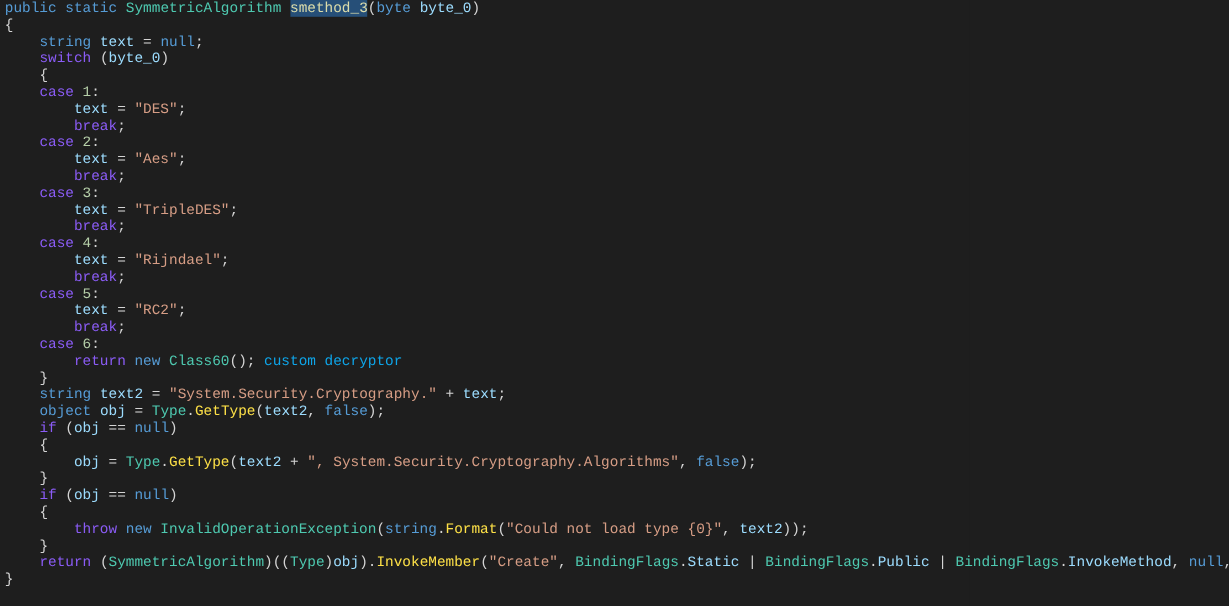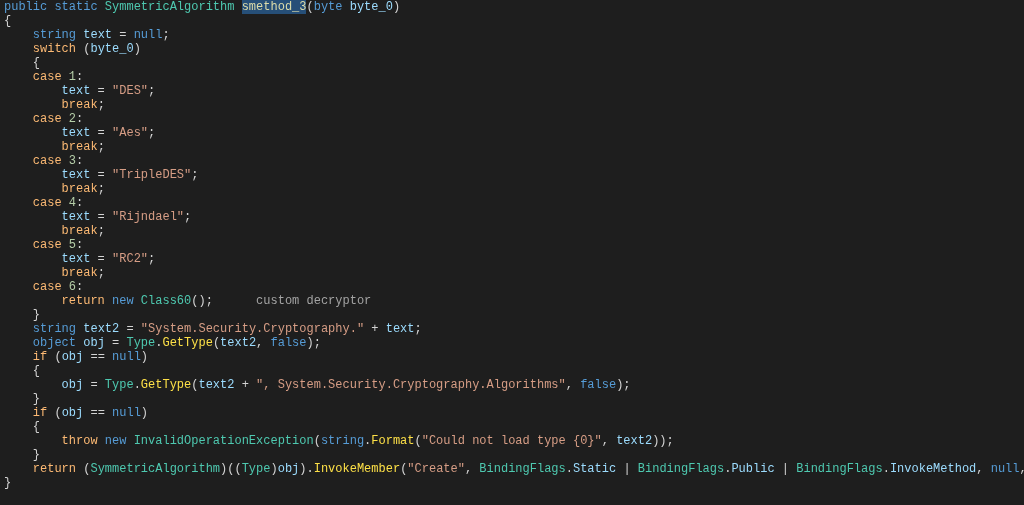--- a/index.html
+++ b/index.html
@@ -28,19 +28,19 @@
     white-space: pre;
   }
   .k      { color: #569cd6; }
   .type   { color: #4ec9b0; }
   .id     { color: #9cdcfe; }
   .s      { color: #d69d85; }
   .fn     { color: #fde047; }
   .p      { color: #d4d4d4; }
   .n      { color: #b5cea8; }
   .sel    { background: #264f78; color: #dcdcaa; }
-  .flow   { color: #fdba74; }
-  .comment{ color: #a3a3a3; margin-left: 36px; }
+  .flow   { color: #8b5cf6; }
+  .comment{ color: #0ea5e9; }
 </style>
 </head>
 <body>
 
 <div class="editor"><span class="line"><span class="k">public</span> <span class="k">static</span> <span class="type">SymmetricAlgorithm</span> <span class="sel">smethod_3</span><span class="p">(</span><span class="k">byte</span> <span class="id">byte_0</span><span class="p">)</span></span><span class="line"><span class="p">{</span></span><span class="line"><span>    </span><span class="k">string</span> <span class="id">text</span><span class="p"> = </span><span class="k">null</span><span class="p">;</span></span><span class="line"><span>    </span><span class="flow">switch</span><span class="p"> (</span><span class="id">byte_0</span><span class="p">)</span></span><span class="line"><span>    </span><span class="p">{</span></span><span class="line"><span>    </span><span class="flow">case </span><span class="n">1</span><span class="p">:</span></span><span class="line"><span>        </span><span class="id">text</span><span class="p"> = </span><span class="s">"DES"</span><span class="p">;</span></span><span class="line"><span>        </span><span class="flow">break</span><span class="p">;</span></span><span class="line"><span>    </span><span class="flow">case </span><span class="n">2</span><span class="p">:</span></span><span class="line"><span>        </span><span class="id">text</span><span class="p"> = </span><span class="s">"Aes"</span><span class="p">;</span></span><span class="line"><span>        </span><span class="flow">break</span><span class="p">;</span></span><span class="line"><span>    </span><span class="flow">case </span><span class="n">3</span><span class="p">:</span></span><span class="line"><span>        </span><span class="id">text</span><span class="p"> = </span><span class="s">"TripleDES"</span><span class="p">;</span></span><span class="line"><span>        </span><span class="flow">break</span><span class="p">;</span></span><span class="line"><span>    </span><span class="flow">case </span><span class="n">4</span><span class="p">:</span></span><span class="line"><span>        </span><span class="id">text</span><span class="p"> = </span><span class="s">"Rijndael"</span><span class="p">;</span></span><span class="line"><span>        </span><span class="flow">break</span><span class="p">;</span></span><span class="line"><span>    </span><span class="flow">case </span><span class="n">5</span><span class="p">:</span></span><span class="line"><span>        </span><span class="id">text</span><span class="p"> = </span><span class="s">"RC2"</span><span class="p">;</span></span><span class="line"><span>        </span><span class="flow">break</span><span class="p">;</span></span><span class="line"><span>    </span><span class="flow">case </span><span class="n">6</span><span class="p">:</span></span><span class="line"><span>        </span><span class="flow">return</span> <span class="k">new</span> <span class="type">Class60</span><span class="p">();</span><span class="comment"> custom decryptor</span></span><span class="line"><span>    </span><span class="p">}</span></span><span class="line"><span>    </span><span class="k">string</span> <span class="id">text2</span><span class="p"> = </span><span class="s">"System.Security.Cryptography."</span><span class="p"> + </span><span class="id">text</span><span class="p">;</span></span><span class="line"><span>    </span><span class="k">object</span> <span class="id">obj</span><span class="p"> = </span><span class="type">Type</span><span class="p">.</span><span class="fn">GetType</span><span class="p">(</span><span class="id">text2</span><span class="p">, </span><span class="k">false</span><span class="p">);</span></span><span class="line"><span>    </span><span class="flow">if</span><span class="p"> (</span><span class="id">obj</span><span class="p"> == </span><span class="k">null</span><span class="p">)</span></span><span class="line"><span>    </span><span class="p">{</span></span><span class="line"><span>        </span><span class="id">obj</span><span class="p"> = </span><span class="type">Type</span><span class="p">.</span><span class="fn">GetType</span><span class="p">(</span><span class="id">text2</span><span class="p"> + </span><span class="s">", System.Security.Cryptography.Algorithms"</span><span class="p">, </span><span class="k">false</span><span class="p">);</span></span><span class="line"><span>    </span><span class="p">}</span></span><span class="line"><span>    </span><span class="flow">if</span><span class="p"> (</span><span class="id">obj</span><span class="p"> == </span><span class="k">null</span><span class="p">)</span></span><span class="line"><span>    </span><span class="p">{</span></span><span class="line"><span>        </span><span class="flow">throw</span> <span class="k">new</span> <span class="type">InvalidOperationException</span><span class="p">(</span><span class="k">string</span><span class="p">.</span><span class="fn">Format</span><span class="p">(</span><span class="s">"Could not load type {0}"</span><span class="p">, </span><span class="id">text2</span><span class="p">));</span></span><span class="line"><span>    </span><span class="p">}</span></span><span class="line"><span>    </span><span class="flow">return</span><span class="p"> (</span><span class="type">SymmetricAlgorithm</span><span class="p">)((</span><span class="type">Type</span><span class="p">)</span><span class="id">obj</span><span class="p">).</span><span class="fn">InvokeMember</span><span class="p">(</span><span class="s">"Create"</span><span class="p">, </span><span class="type">BindingFlags</span><span class="p">.</span><span class="id">Static</span><span class="p"> | </span><span class="type">BindingFlags</span><span class="p">.</span><span class="id">Public</span><span class="p"> | </span><span class="type">BindingFlags</span><span class="p">.</span><span class="id">InvokeMethod</span><span class="p">, </span><span class="k">null</span><span class="p">, </span></span><span class="line"><span class="p">}</span></span></div>
 
 </body></html>

